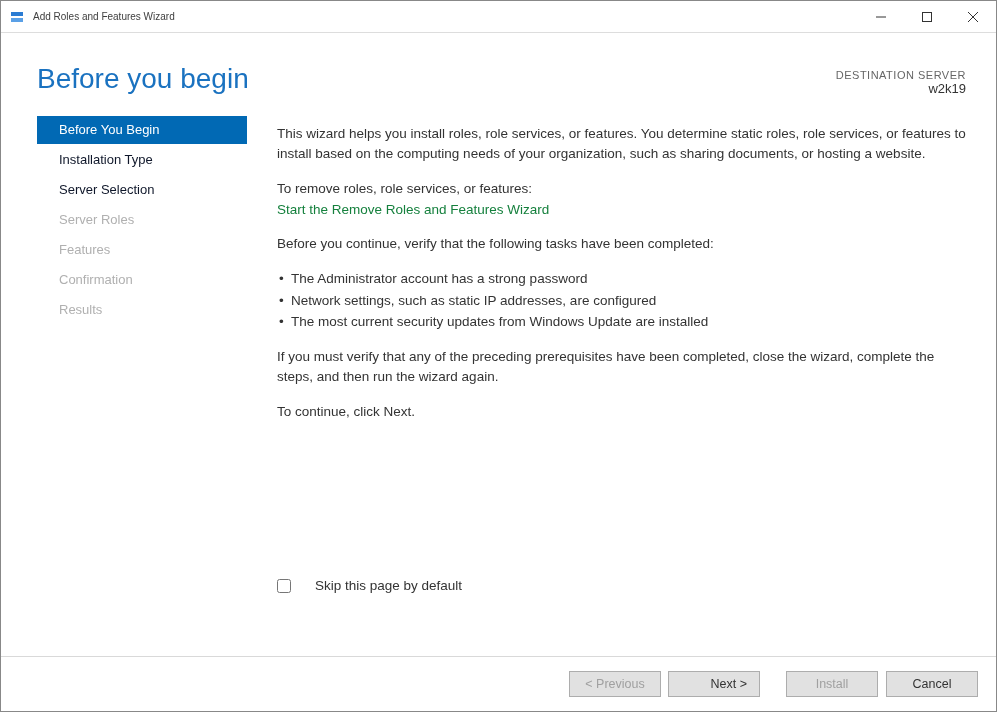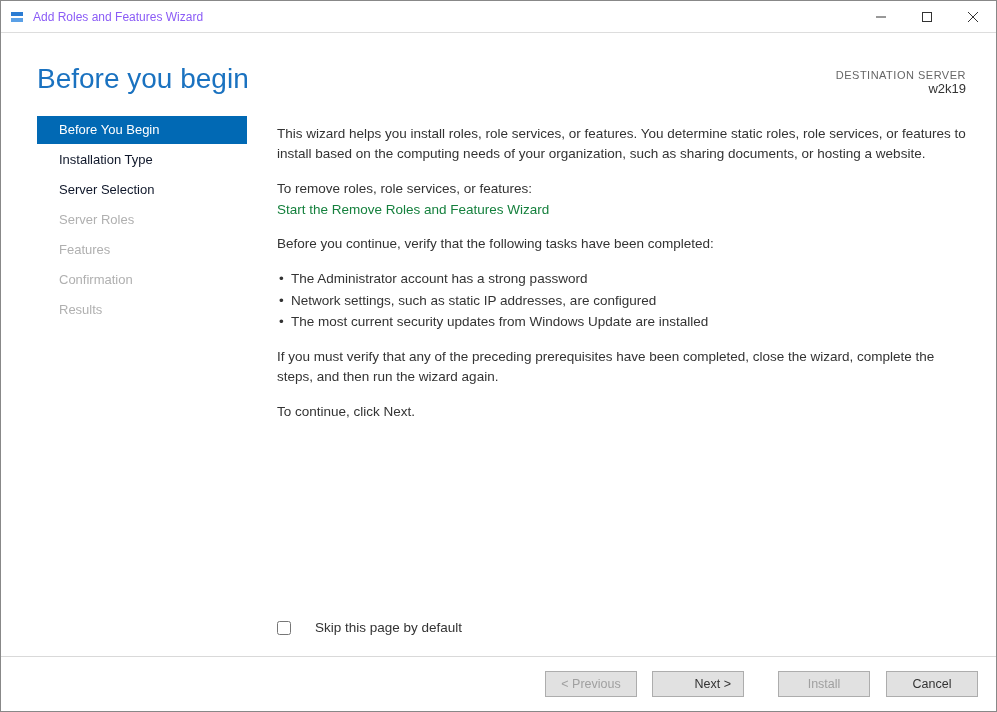--- a/index.html
+++ b/index.html
@@ -2,21 +2,21 @@
 <html><head>
   <meta charset="utf-8">
   <style>
     * { box-sizing: border-box; margin: 0; padding: 0; }
     body { font-family: "Segoe UI", Arial, sans-serif; font-size: 13px; background: #fff; color: #333; }
     .window { width: 997px; height: 712px; border: 1px solid #888; display: flex; flex-direction: column; background: #fff; }
     
     
     .title-bar { height: 32px; display: flex; align-items: center; padding: 0 0 0 8px; border-bottom: 1px solid #ddd; }
     .title-icon { width: 16px; height: 16px; margin-right: 8px; display: flex; align-items: center; justify-content: center; }
-    .title-text { flex: 1; font-size: 12px; color: #8b5cf6; }
+    .title-text { flex: 1; font-size: 10px; color: #404040; }
     .window-controls { display: flex; height: 100%; }
     .win-btn { width: 46px; height: 100%; display: flex; align-items: center; justify-content: center; color: #333; cursor: pointer; }
     
     
     .header { display: flex; justify-content: space-between; padding: 30px 30px 20px 36px; }
     .page-title { font-size: 28px; font-weight: 300; color: #1a72c0; }
     .dest-info { text-align: right; font-size: 11px; color: #666; padding-top: 6px; }
     .dest-label { letter-spacing: 0.5px; }
     .dest-name { font-size: 13px; color: #333; }
     
@@ -35,21 +35,21 @@
     .content .link { color: #15803d; cursor: pointer; }
     .content .no-gap { margin-bottom: 1px; }
     .bullets { margin: 0 0 14px 0; padding: 0; list-style: none; }
     .bullets li { padding-left: 14px; position: relative; line-height: 1.6; }
     .bullets li::before { content: "•"; position: absolute; left: 2px; }
     .spacer { flex: 1; }
     .skip-row { display: flex; align-items: center; gap: 24px; padding-bottom: 18px; }
     .skip-row input { width: 14px; height: 14px; }
     
     
-    .footer { border-top: 1px solid #d9d9d9; padding: 14px 18px; display: flex; justify-content: flex-end; gap: 16px; }
+    .footer { border-top: 1px solid #d9d9d9; padding: 14px 18px; display: flex; justify-content: flex-end; gap: 8px; margin-top: 42px; }
     .btn { min-width: 92px; height: 26px; border: 1px solid #adadad; background: #e1e1e1; font-size: 12.5px; color: #333; cursor: pointer; padding: 0 12px; }
     .btn:disabled { color: #a0a0a0; cursor: default; background: #e1e1e1; }
     .btn.gap-r { margin-right: 18px; }
     .btn.pair-l { margin-right: 0; }
     .btn.pair-r { margin-left: -1px; text-align: right; }
   </style>
 </head>
 <body>
 
 <div class="window">

